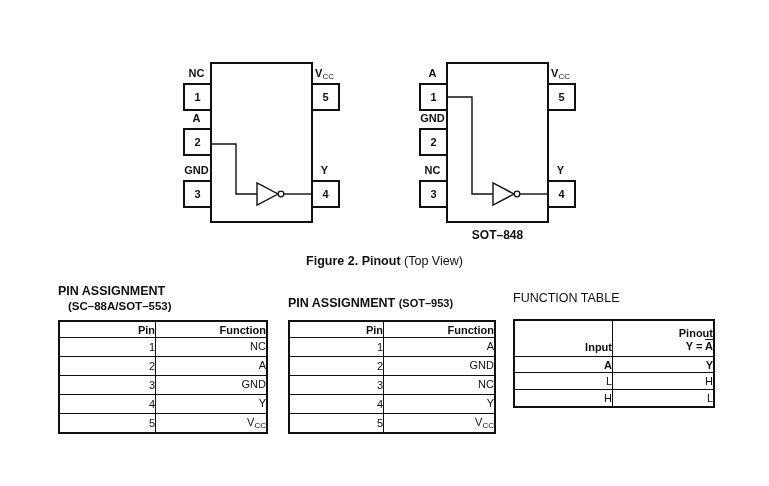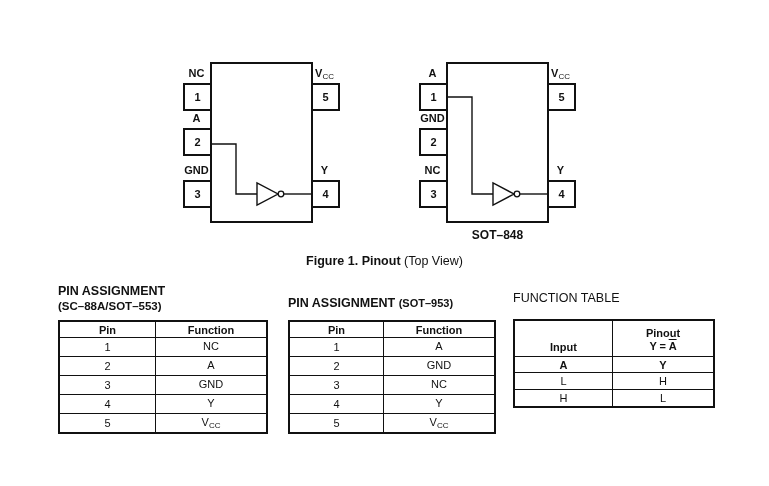--- a/index.html
+++ b/index.html
@@ -28,29 +28,29 @@
   .lab1{top:5px;} .lab2{top:50px;} .lab3{top:102px;}
   .sub{font-size:8px;font-weight:normal;vertical-align:-2px;letter-spacing:0;}
   .pkgcap{position:absolute;top:166px;left:-20px;width:197px;text-align:center;
           font-size:12px;font-weight:bold;}
 
   .figcap{position:absolute;top:254px;left:0;width:769px;text-align:center;font-size:12.5px;}
   .figcap b{font-weight:bold;}
 
   
   .h1a{position:absolute;left:58px;top:284px;font-size:12.5px;font-weight:bold;}
-  .h1b{position:absolute;left:58px;top:300px;font-size:11.5px;font-weight:bold;}
+  .h1b{position:absolute;left:68px;top:300px;font-size:11.5px;font-weight:bold;}
   .h2{position:absolute;left:288px;top:296px;font-size:12.5px;font-weight:bold;text-align:center;}
   .h2 .hsuffix{font-size:11px;}
   .h3{position:absolute;left:513px;top:291px;font-size:12.5px;font-weight:normal;}
 
   
   table{border-collapse:collapse;background:#fff;}
   .pt,.ft{position:absolute;border:2px solid #111;}
-  .pt th,.pt td,.ft th,.ft td{border:1.5px solid #111;text-align:center;
+  .pt th,.pt td,.ft th,.ft td{border:1.5px solid #111;text-align:right;
       font-size:11px;padding:0;vertical-align:middle;}
   .pt th{height:15px;font-weight:bold;}
   .pt td{height:18px;font-weight:normal;}
   .pt1{left:58px;top:320px;} .pt2{left:288px;top:320px;}
   .pt1 .c1{width:95px;} .pt1 .c2{width:110px;}
   .pt2 .c1{width:93px;} .pt2 .c2{width:110px;}
   .ft{left:513px;top:319px;}
   .ft .c1{width:97px;} .ft .c2{width:100px;}
   .ft .hdr th{height:32px;font-weight:bold;vertical-align:bottom;padding-bottom:3px;}
   .ft .hdr .outh div{line-height:13px;}
@@ -98,21 +98,21 @@
     <div class="pinlabel r lab1"><span>V</span><span class="sub">CC</span></div>
     <div class="pinlabel r lab3"><span>Y</span></div>
     <div class="pin l p1">1</div>
     <div class="pin l p2">2</div>
     <div class="pin l p3">3</div>
     <div class="pin r p1">5</div>
     <div class="pin r p3">4</div>
     <div class="pkgcap">SOT–848</div>
   </div>
 
-  <div class="figcap"><b>Figure 1. Pinout</b> <span>(Top View)</span></div>
+  <div class="figcap"><b>Figure 2. Pinout</b> <span>(Top View)</span></div>
 
   <div class="h1a">PIN ASSIGNMENT</div>
   <div class="h1b">(SC–88A/SOT–553)</div>
   <table class="pt pt1">
     <tbody>
         <tr>
       <th class="c1">Pin</th>
       <th class="c2">Function</th>
     </tr>
     <tr>

